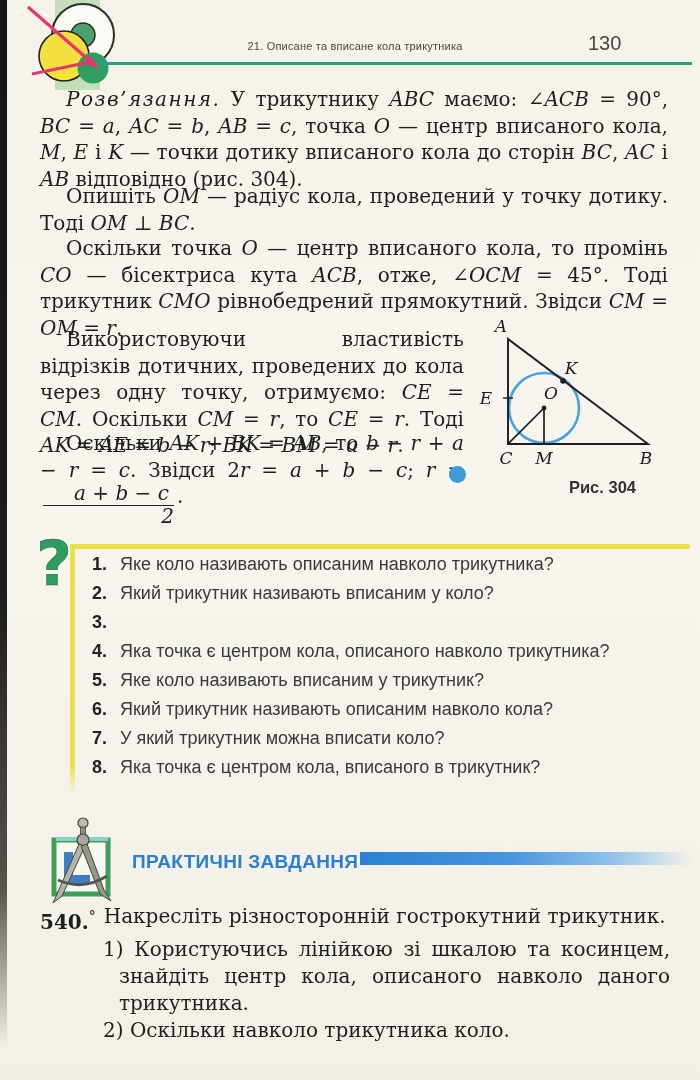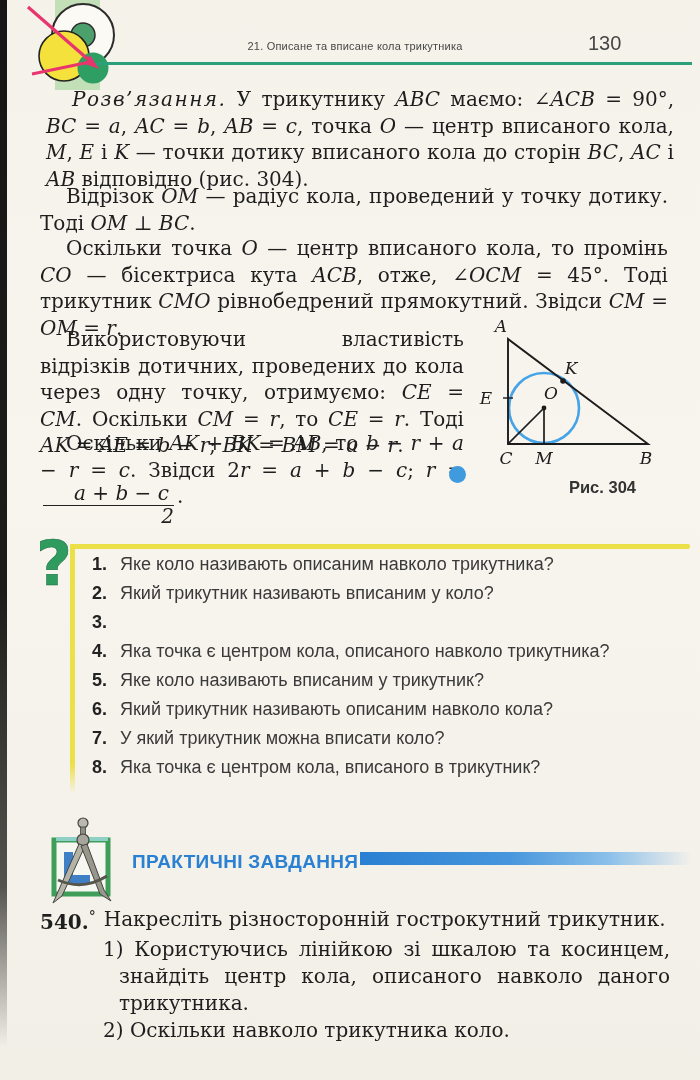--- a/index.html
+++ b/index.html
@@ -13,21 +13,21 @@
   
   .chapter{position:absolute;left:150px;top:40px;width:410px;text-align:center;
     font-size:11px;color:#474747;letter-spacing:.2px;}
   .pagenum{position:absolute;left:588px;top:32px;width:70px;font-size:20px;color:#474747;}
   .rule{position:absolute;left:96px;top:62px;width:596px;height:2.5px;background:#2aa17b;}
   .logo{position:absolute;left:0;top:0;}
   
   .para{position:absolute;left:40px;text-align:justify;color:#1e1e1e;
     font-family:"DejaVu Serif","Liberation Serif",serif;font-size:20px;line-height:26.5px;
     text-indent:26px;}
-  .p1{top:86px;width:628px;margin-left:6px;}
+  .p1{top:86px;width:628px;}
   .p2{top:183px;width:628px;}
   .p3{top:235px;width:628px;}
   .p4{top:310px;width:424px;margin-top:16px;}
   .p5{top:430px;width:424px;}
   .r-i{font-style:italic;}
   .r-isp{font-style:italic;letter-spacing:1.5px;}
   .frac{display:inline-block;text-align:right;vertical-align:-1.0em;line-height:1.05;
     font-style:italic;margin:0 3px;}
   .frac .num{display:block;padding:0 5px 1px 5px;border-bottom:1.6px solid #222;}
   .frac .den{display:block;}
@@ -49,21 +49,21 @@
   .q-item .num{font-weight:bold;width:28px;flex:none;color:#222;}
   
   .compass{position:absolute;left:44px;top:816px;}
   .prac-title{position:absolute;left:132px;top:851px;font-size:19px;font-weight:bold;
     color:#2a80d2;letter-spacing:.3px;}
   .prac-bar{position:absolute;left:360px;top:852px;width:332px;height:13px;
     background:linear-gradient(90deg,#2a80d2 0%,#4796dd 45%,#8cc0ea 75%,rgba(246,243,236,0) 100%);}
   
   .problem{position:absolute;left:40px;top:903px;width:630px;color:#1e1e1e;
     font-family:"DejaVu Serif","Liberation Serif",serif;font-size:20px;line-height:27px;}
-  .prob-head{display:flex;align-items:center;}
+  .prob-head{display:flex;}
   .prob-num{font-weight:bold;flex:none;margin-right:8px;}
   .prob-deg{font-size:70%;vertical-align:super;font-weight:normal;}
   .prob-items{margin-left:63px;width:567px;}
   .prob-item{padding-left:16px;text-indent:-16px;text-align:justify;}
 </style>
 </head>
 <body>
 
 <div class="page">
 
@@ -78,21 +78,21 @@
     <line x1="28" y1="7" x2="90" y2="61" stroke="#e8356e" stroke-width="3.2"></line>
     <line x1="90" y1="62" x2="32" y2="74" stroke="#e8356e" stroke-width="3.2"></line>
     <polygon points="99,69 85,64 90,55" fill="#e8356e"></polygon>
   </svg>
 
   <div class="chapter">21. Описане та вписане кола трикутника</div>
   <div class="pagenum">130</div>
   <div class="rule"></div>
 
   <div class="para p1"><span class="r-isp">Розв’язання.</span><span> У трикутнику </span><span class="r-i">ABC</span><span> маємо: ∠</span><span class="r-i">ACB</span><span> = 90°, </span><span class="r-i">BC</span><span> = </span><span class="r-i">a</span><span>, </span><span class="r-i">AC</span><span> = </span><span class="r-i">b</span><span>, </span><span class="r-i">AB</span><span> = </span><span class="r-i">c</span><span>, точка </span><span class="r-i">O</span><span> — центр вписаного кола, </span><span class="r-i">M</span><span>, </span><span class="r-i">E</span><span> і </span><span class="r-i">K</span><span> — точки дотику вписаного кола до сторін </span><span class="r-i">BC</span><span>, </span><span class="r-i">AC</span><span> і </span><span class="r-i">AB</span><span> відповідно (рис. 304).</span></div>
-  <div class="para p2"><span>Відрізок </span><span class="r-i">OM</span><span> — радіус кола, проведений у точку дотику. Тоді </span><span class="r-i">OM</span><span> ⊥ </span><span class="r-i">BC</span><span>.</span></div>
+  <div class="para p2"><span>Опишіть </span><span class="r-i">OM</span><span> — радіус кола, проведений у точку дотику. Тоді </span><span class="r-i">OM</span><span> ⊥ </span><span class="r-i">BC</span><span>.</span></div>
   <div class="para p3"><span>Оскільки точка </span><span class="r-i">O</span><span> — центр вписаного кола, то промінь </span><span class="r-i">CO</span><span> — бісектриса кута </span><span class="r-i">ACB</span><span>, отже, ∠</span><span class="r-i">OCM</span><span> = 45°. Тоді трикутник </span><span class="r-i">CMO</span><span> рівнобедрений прямокутний. Звідси </span><span class="r-i">CM</span><span> = </span><span class="r-i">OM</span><span> = </span><span class="r-i">r</span><span>.</span></div>
   <div class="para p4"><span>Використовуючи властивість відрізків дотичних, проведених до кола через одну точку, отримуємо: </span><span class="r-i">CE</span><span> = </span><span class="r-i">CM</span><span>. Оскільки </span><span class="r-i">CM</span><span> = </span><span class="r-i">r</span><span>, то </span><span class="r-i">CE</span><span> = </span><span class="r-i">r</span><span>. Тоді </span><span class="r-i">AK</span><span> = </span><span class="r-i">AE</span><span> = </span><span class="r-i">b</span><span> − </span><span class="r-i">r</span><span>; </span><span class="r-i">BK</span><span> = </span><span class="r-i">BM</span><span> = </span><span class="r-i">a</span><span> − </span><span class="r-i">r</span><span>.</span></div>
   <div class="para p5"><span>Оскільки </span><span class="r-i">AK</span><span> + </span><span class="r-i">BK</span><span> = </span><span class="r-i">AB</span><span>, то </span><span class="r-i">b</span><span> − </span><span class="r-i">r</span><span> + </span><span class="r-i">a</span><span> − </span><span class="r-i">r</span><span> = </span><span class="r-i">c</span><span>. Звідси 2</span><span class="r-i">r</span><span> = </span><span class="r-i">a</span><span> + </span><span class="r-i">b</span><span> − </span><span class="r-i">c</span><span>; </span><span class="r-i">r</span><span> = </span><span class="frac"><span class="num">a + b − c</span><span class="den">2</span></span><span>.</span></div>
 
   <div class="end-dot"></div>
 
   <div class="figure">
     <svg width="220" height="165" viewBox="0 0 220 165">
       <circle cx="76" cy="98" r="35" fill="none" stroke="#46a3e6" stroke-width="2.6"></circle>
       <polygon points="40,29 40,134 180,134" fill="none" stroke="#1c1c1c" stroke-width="1.9"></polygon>

